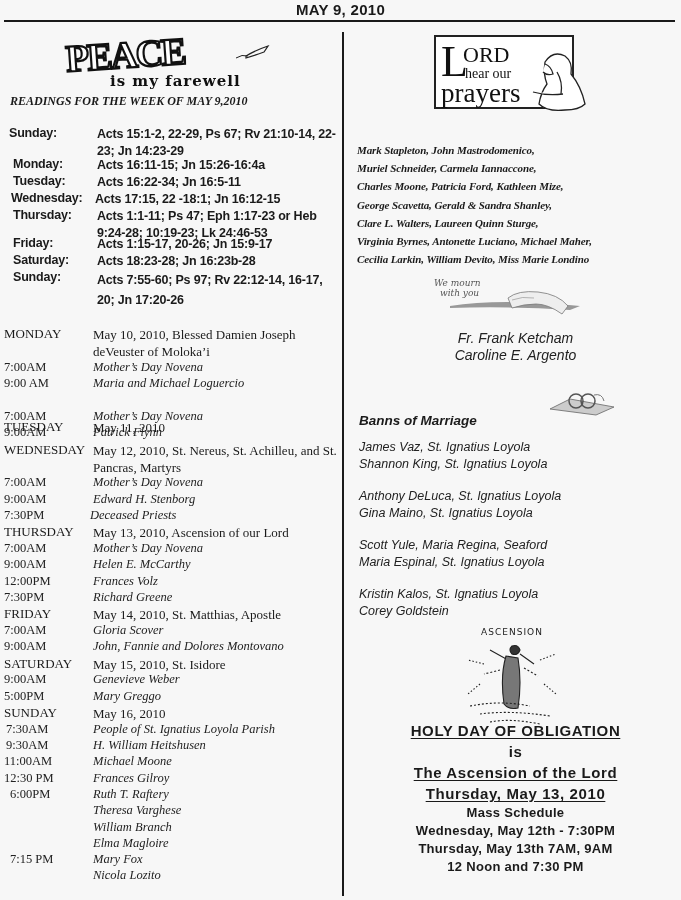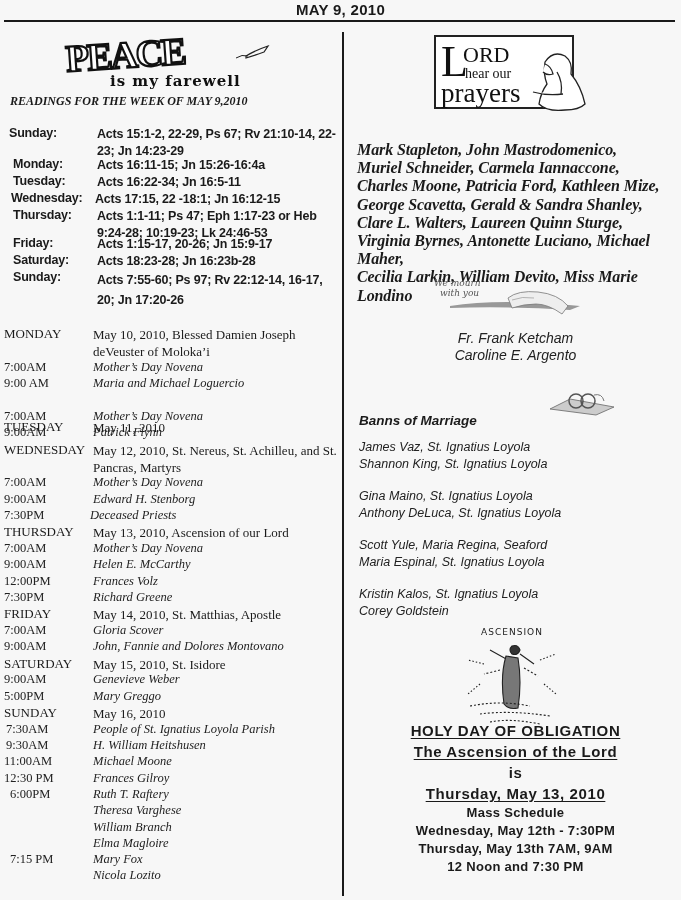--- a/index.html
+++ b/index.html
@@ -33,21 +33,21 @@
   .day-row { font-weight: normal; font-size: 13px; }
   .day-name { position: absolute; left: 0; }
   .day-detail { position: absolute; left: 89px; width: 250px; white-space: normal; line-height: 17px; }
   .mass-time { position: absolute; left: 0; color: #222; }
   .mass-intent { position: absolute; left: 89px; font-style: italic; color: #222; }
 
   
   .lord-logo { position: absolute; left: 433px; top: 32px; width: 170px; height: 82px; }
   .prayer-list {
     position: absolute; left: 357px; top: 141px; width: 320px;
-    font-family: "Liberation Serif", serif; font-style: italic; font-weight: bold; font-size: 16px; line-height: 18.2px;
+    font-family: "Liberation Serif", serif; font-style: italic; font-weight: bold; font-size: 11px; line-height: 18.2px;
     letter-spacing: -0.1px;
   }
   .mourn-graphic { position: absolute; left: 430px; top: 274px; width: 165px; height: 42px; }
   .deceased {
     position: absolute; left: 350px; top: 330px; width: 331px; text-align: center;
     font-family: "Liberation Sans", sans-serif; font-style: italic; font-size: 14px; line-height: 17px; color: #222;
   }
   .rings-graphic { position: absolute; left: 546px; top: 389px; width: 72px; height: 28px; }
   .banns-title {
     position: absolute; left: 359px; top: 413px;
@@ -295,22 +295,22 @@
   <path d="M48 6 q8 -2 10 6" fill="none" stroke="#777" stroke-width="1"></path>
 </svg>
 
 <div class="banns-title">Banns of Marriage</div>
 <div class="banns" id="banns">
     <div class="banns-couple">
       <div>James Vaz, St. Ignatius Loyola</div>
       <div>Shannon King, St. Ignatius Loyola</div>
     </div>
     <div class="banns-couple">
+      <div>Anthony DeLuca, St. Ignatius Loyola</div>
       <div>Gina Maino, St. Ignatius Loyola</div>
-      <div>Anthony DeLuca, St. Ignatius Loyola</div>
     </div>
     <div class="banns-couple">
       <div>Scott Yule, Maria Regina, Seaford</div>
       <div>Maria Espinal, St. Ignatius Loyola</div>
     </div>
     <div class="banns-couple">
       <div>Kristin Kalos, St. Ignatius Loyola</div>
       <div>Corey Goldstein</div>
     </div>
   </div>
@@ -322,20 +322,20 @@
     <path d="M30 26 l18 10 M60 30 l14 10"></path>
     <path d="M46 32 q-6 20 -2 48 q4 6 14 4 q4 -26 0 -50z" fill="#777"></path>
     <path d="M40 46 l-16 4 M64 44 l14 8" stroke-dasharray="2 2"></path>
     <path d="M10 82 q30 -6 60 0 M20 90 q30 -4 70 2 M30 98 q20 -4 50 2" stroke-dasharray="2 2"></path>
     <path d="M20 60 l-12 10 M84 60 l12 10 M24 40 l-16 -4 M80 36 l16 -6" stroke-dasharray="1.5 2"></path>
   </g>
 </svg>
 
 <div class="holy-day">
   <div class="hd-line"><span class="u">HOLY DAY OF OBLIGATION</span></div>
+  <div class="hd-line"><span>is</span></div>
   <div class="hd-line"><span class="u">The Ascension of the Lord</span></div>
-  <div class="hd-line"><span>is</span></div>
   <div class="hd-line"><span class="u">Thursday, May 13, 2010</span></div>
   <div class="hd-small">Mass Schedule</div>
   <div class="hd-small">Wednesday, May 12th - 7:30PM</div>
   <div class="hd-small">Thursday, May 13th 7AM, 9AM</div>
   <div class="hd-small">12 Noon and 7:30 PM</div>
 </div>
 
 </body></html>

